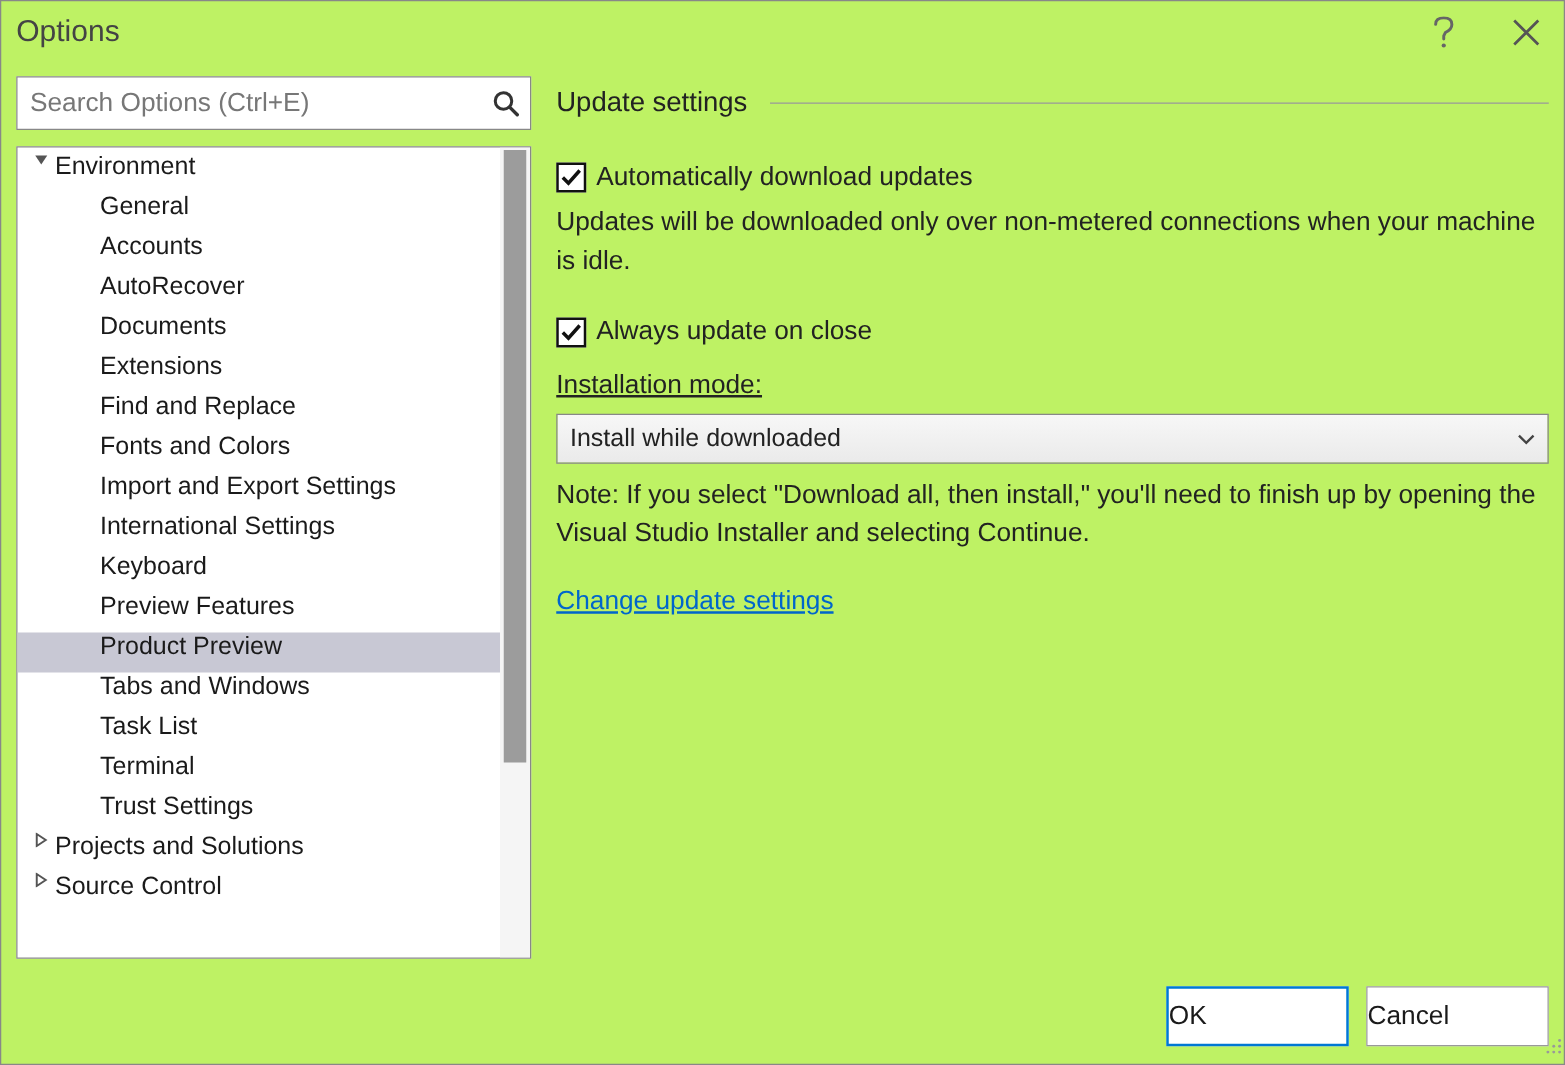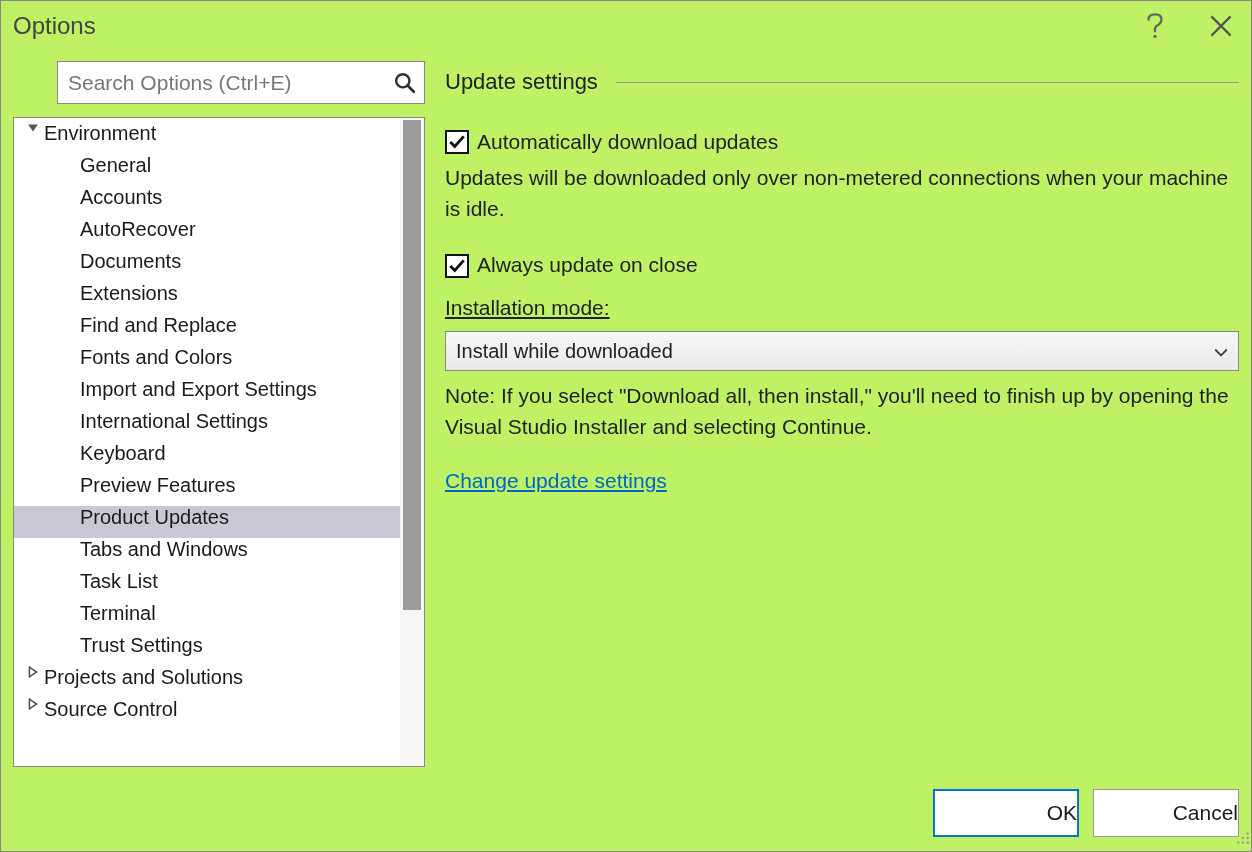--- a/index.html
+++ b/index.html
@@ -61,21 +61,20 @@
       flex-direction: column;
     }
     .search-wrap {
       height: 43px;
       border: 1px solid #888;
       background: #fff;
       display: flex;
       align-items: center;
       padding: 0 8px 0 10px;
       margin-bottom: 13px;
-      margin-left: 44px;
     }
     .search-input {
       flex: 1;
       border: none;
       outline: none;
       font-size: 21px;
       color: #333;
       background: transparent;
     }
     .search-input::placeholder { color: #777; }
@@ -222,21 +221,21 @@
     }
     .btn {
       min-width: 146px;
       height: 48px;
       font-size: 21px;
       background: #fff;
       border: 1px solid #999;
       cursor: pointer;
       display: flex;
       align-items: center;
-      justify-content: flex-end;
+      justify-content: flex-start;
     }
     .btn.primary {
       border: 2px solid #0078d4;
     }
     .resize-grip {
       position: absolute;
       right: 2px;
       bottom: 2px;
       color: #999;
     }
@@ -336,21 +335,21 @@
               <span class="tree-label">Keyboard</span>
             </div>
             <div class="tree-row">
               <span class="tree-indent" style="width: 42px;"></span>
               <span class="tree-toggle"></span>
               <span class="tree-label">Preview Features</span>
             </div>
             <div class="tree-row selected">
               <span class="tree-indent" style="width: 42px;"></span>
               <span class="tree-toggle"></span>
-              <span class="tree-label">Product Updates</span>
+              <span class="tree-label">Product Preview</span>
             </div>
             <div class="tree-row">
               <span class="tree-indent" style="width: 42px;"></span>
               <span class="tree-toggle"></span>
               <span class="tree-label">Tabs and Windows</span>
             </div>
             <div class="tree-row">
               <span class="tree-indent" style="width: 42px;"></span>
               <span class="tree-toggle"></span>
               <span class="tree-label">Task List</span>

